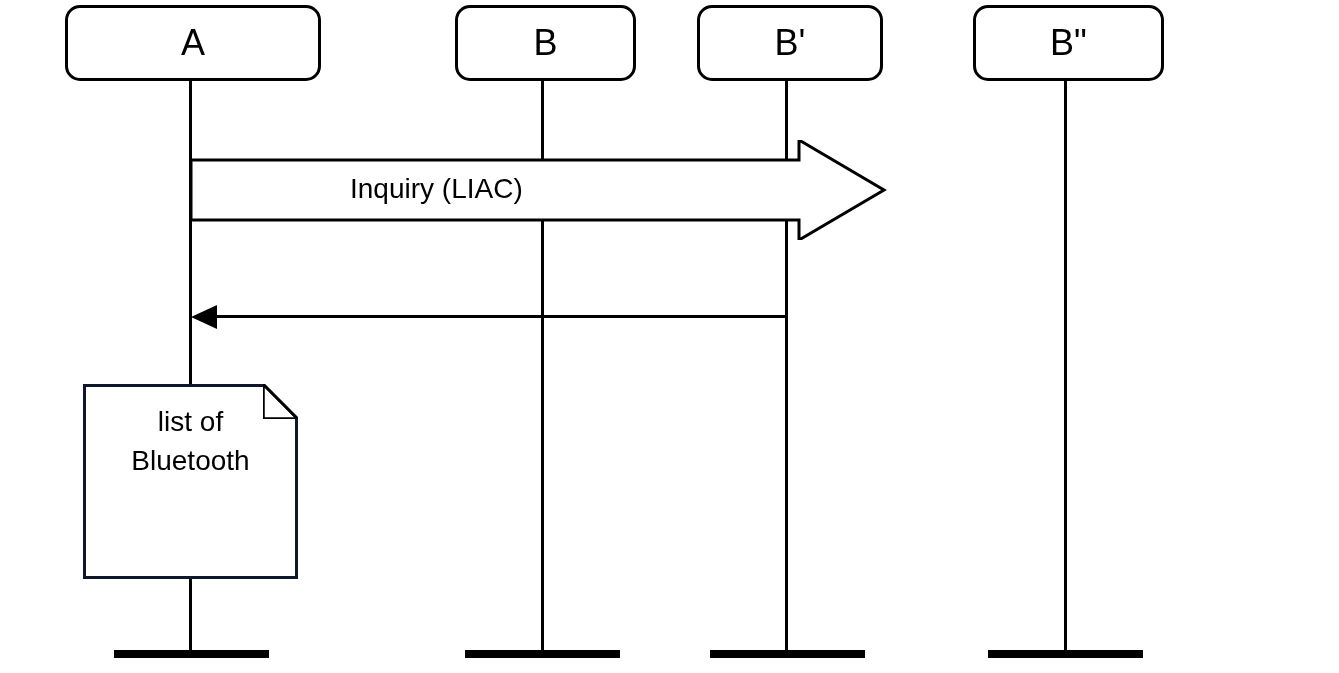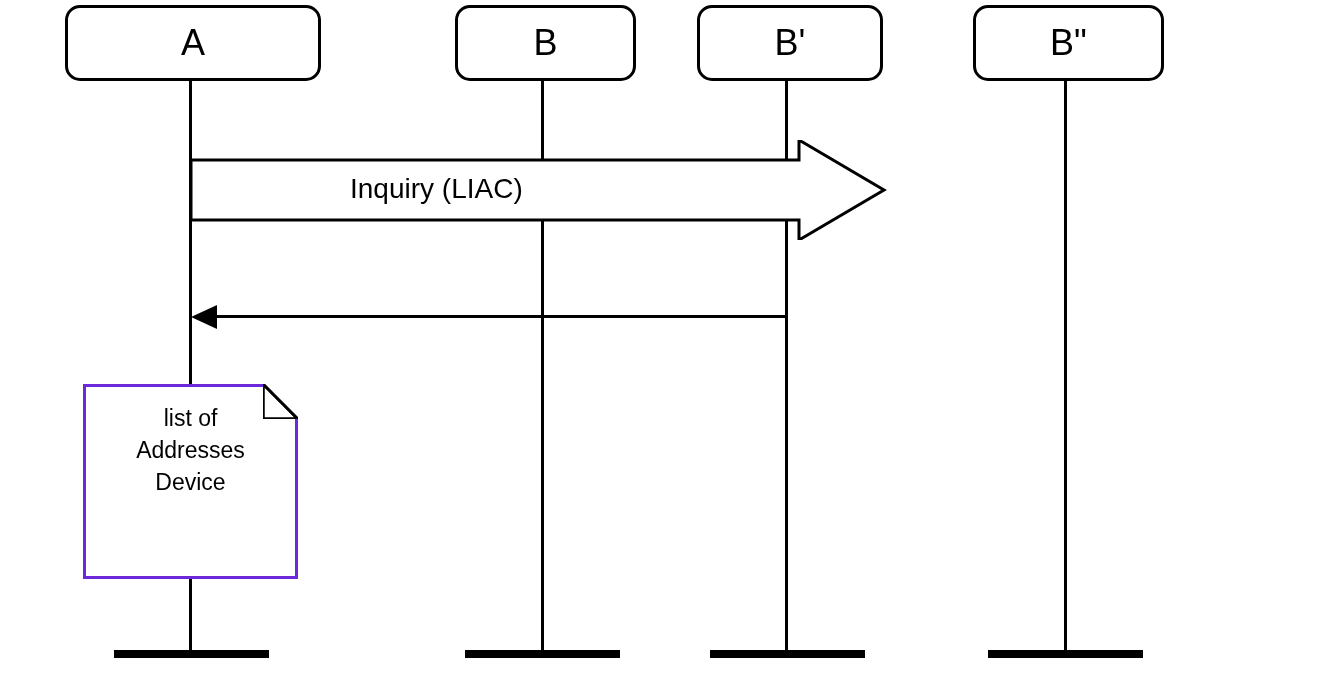--- a/index.html
+++ b/index.html
@@ -39,22 +39,22 @@
       text-align: right;
     }
     .response-line {
       position: absolute;
       height: 3px;
       background: black;
     }
     .note {
       position: absolute;
       background: white;
-      border: 3px solid #6d28d9;
-      font-size: 23px;
+      border: 3px solid #0f172a;
+      font-size: 28px;
       text-align: center;
       padding: 10px;
       box-sizing: border-box;
     }
     .note-corner {
       position: absolute;
     }
   </style>
 </head>
 <body>
@@ -104,18 +104,17 @@
   <div class="note" style="left: 83px; top: 384px; width: 215px; height: 195px;">
     <svg class="note-corner" style="position:absolute; top:-3px; right:-3px; width:35px; height:35px;">
       <polygon points="0,0 35,35 0,35" fill="white" stroke="black" stroke-width="3"></polygon>
       <polygon points="0,0 35,0 35,35" fill="white" stroke="white" stroke-width="0"></polygon>
       <line x1="0" y1="0" x2="35" y2="35" stroke="black" stroke-width="3"></line>
       <line x1="0" y1="0" x2="0" y2="35" stroke="black" stroke-width="3"></line>
       <line x1="0" y1="35" x2="35" y2="35" stroke="black" stroke-width="3"></line>
     </svg>
     <div style="margin-top:5px; line-height:1.4;">
       <div>list of</div>
-      <div>Addresses</div>
-      <div>Device</div>
+      <div>Bluetooth</div>
     </div>
   </div>
 
 </div>
 
 </body></html>

